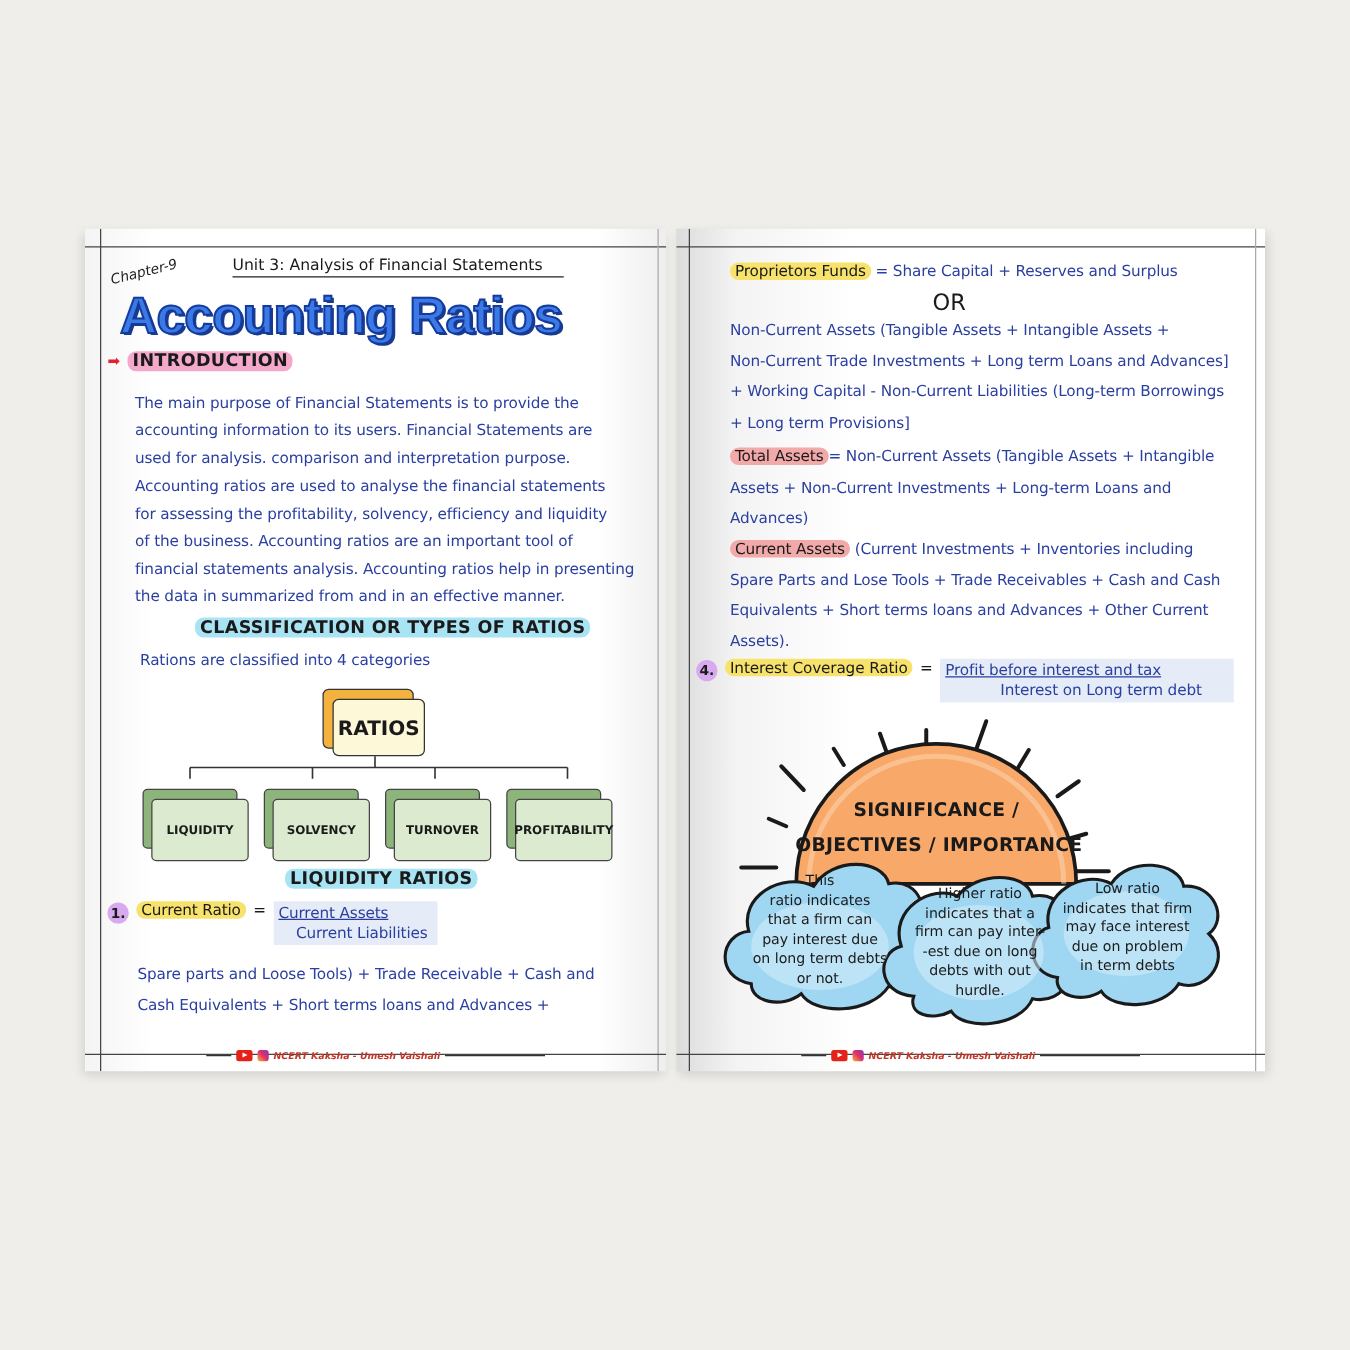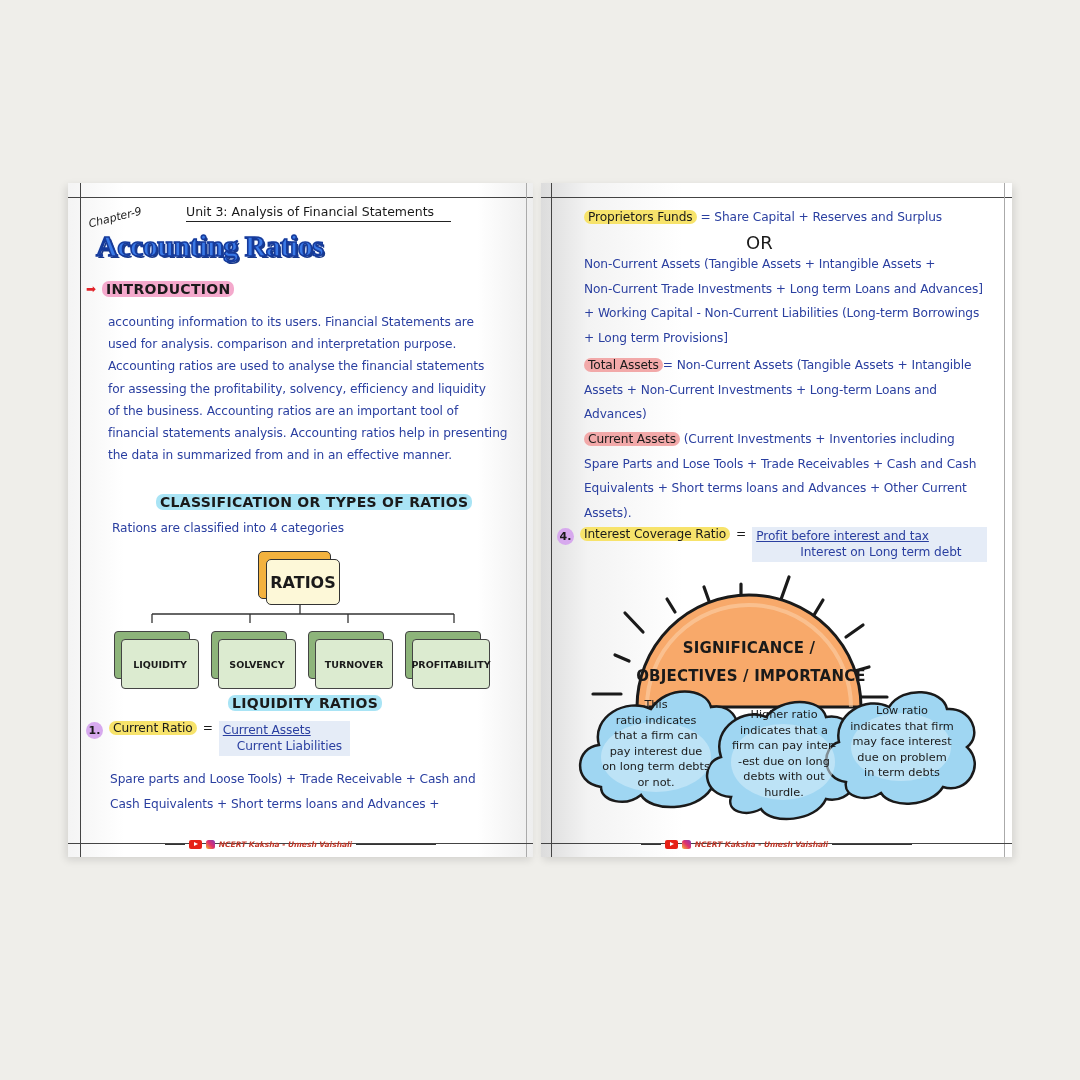--- a/index.html
+++ b/index.html
@@ -17,22 +17,22 @@
   .rule-v { position: absolute; top: 0; bottom: 0; width: 0; border-left: 1.5px solid #444; }
   .rule-v.light { border-left: 1.5px solid #aaa; }
 
   .hand { font-family: "DejaVu Sans", sans-serif; color: #2a3fa0; font-size: 12.2px; letter-spacing: -0.1px; }
   .dark { color: #1a1a1a; }
 
   
   .chapter { position: absolute; left: 20px; top: 28px; transform: rotate(-14deg); font-size: 11px; color: #222; font-style: italic; }
   .unit { position: absolute; left: 118px; top: 21px; font-size: 12.5px; color: #1a1a1a; border-bottom: 1.2px solid #222; padding-bottom: 2px; width: 265px; }
   .big-title {
-    position: absolute; left: 28px; top: 46px; font-family: Liberation Serif, serif;
-    font-weight: bold; font-size: 30px; color: #3a79e6; letter-spacing: -0.5px;
+    position: absolute; left: 28px; top: 46px; font-family: Liberation Sans, sans-serif;
+    font-weight: bold; font-size: 41px; color: #3a79e6; letter-spacing: -0.5px;
     -webkit-text-stroke: 1.6px #163a9a;
     text-shadow: 2px 2px 0 #1a3a8a, 0 0 2px #9cc0ff;
   }
   .intro-row { position: absolute; left: 18px; top: 98px; display: flex; align-items: center; gap: 6px; }
   .arrow { color: #e2242a; font-size: 12px; }
   .hl { padding: 0 4px; border-radius: 7px; }
   .hl-pink { background: #f4a9cc; }
   .hl-blue { background: #a9e4f5; }
   .hl-yellow { background: #f7e36b; }
   .hl-red { background: #f2a9a9; }
@@ -87,20 +87,21 @@
   <div class="chapter">Chapter-9</div>
   <div class="unit">Unit 3: Analysis of Financial Statements</div>
   <div class="big-title">Accounting Ratios</div>
 
   <div class="intro-row">
     <span class="arrow">➡</span>
     <span class="heading hl hl-pink">INTRODUCTION</span>
   </div>
 
   <div class="intro-para hand">
+    <div>The main purpose of Financial Statements is to provide the</div>
     <div>accounting information to its users. Financial Statements are</div>
     <div>used for analysis. comparison and interpretation purpose.</div>
     <div>Accounting ratios are used to analyse the financial statements</div>
     <div>for assessing the profitability, solvency, efficiency and liquidity</div>
     <div>of the business. Accounting ratios are an important tool of</div>
     <div>financial statements analysis. Accounting ratios help in presenting</div>
     <div>the data in summarized from and in an effective manner.</div>
   </div>
 
   <div class="classif heading hl hl-blue">CLASSIFICATION OR TYPES OF RATIOS</div>

